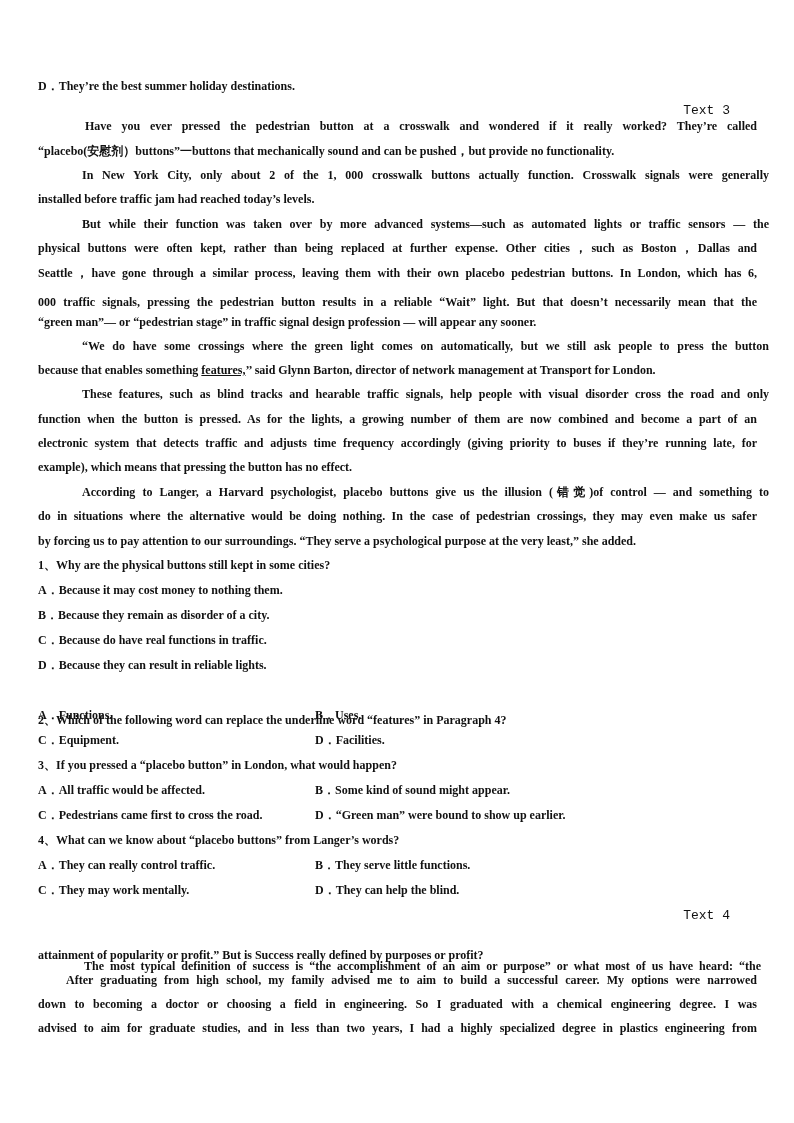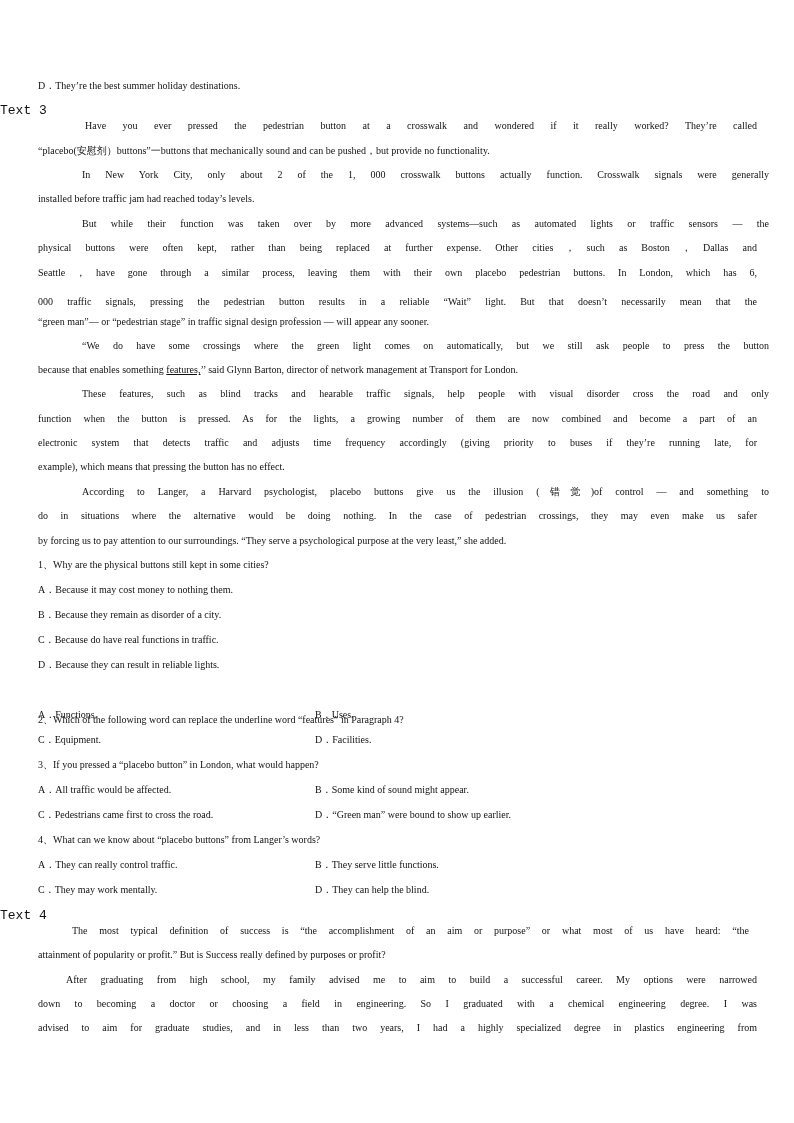--- a/index.html
+++ b/index.html
@@ -1,24 +1,24 @@
 <!DOCTYPE html>
 <html><head>
 <meta charset="utf-8">
 <style>
   html, body { margin: 0; padding: 0; background: #ffffff; }
   body { width: 794px; height: 1123px; position: relative; overflow: hidden;
          font-family: "Liberation Serif", "DejaVu Serif", serif; color: #111; }
-  .ln { position: absolute; left: 38px; font-size: 10px; line-height: 16px; white-space: nowrap; }
+  .ln { position: absolute; left: 38px; font-size: 12px; line-height: 16px; white-space: nowrap; font-weight: bold; }
   .just { width: 719px; text-align: justify; text-align-last: justify; }
   .ind1 { left: 85px; width: 672px; }
   .ind2 { left: 82px; width: 687px; }
   .ind3 { left: 66px; width: 691px; }
-  .ind4 { left: 72px; width: 677px; }
-  .hdr { position: absolute; left: 0; width: 730px; text-align: left;
+  .ind4 { left: 84px; width: 677px; margin-top: 35px; }
+  .hdr { position: absolute; left: 0; width: 730px; text-align: right;
          font-family: "Liberation Mono", "DejaVu Sans Mono", monospace; font-size: 13px; line-height: 15px; }
   .opt-b { left: 315px; }
   u { text-decoration: underline; text-align: right; }
 </style>
 </head>
 <body>
 
 <div>
 
   <div class="ln" style="top:78px">D．They’re the best summer holiday destinations.</div>

